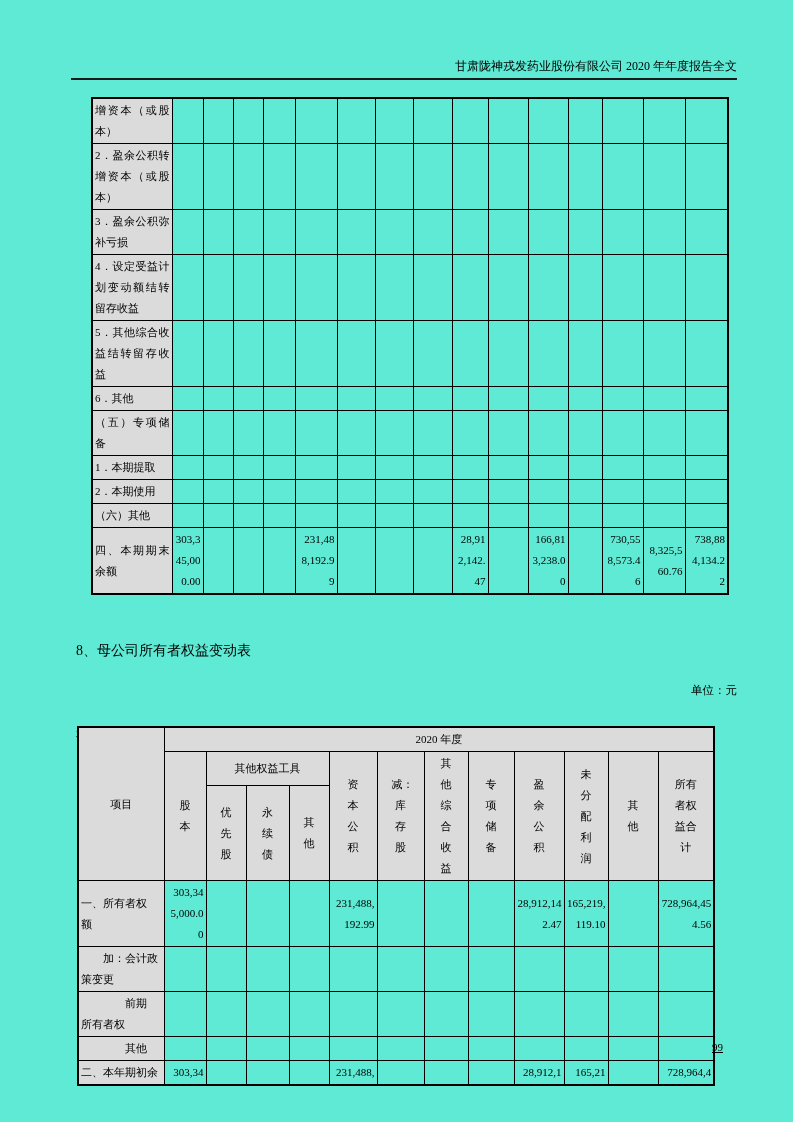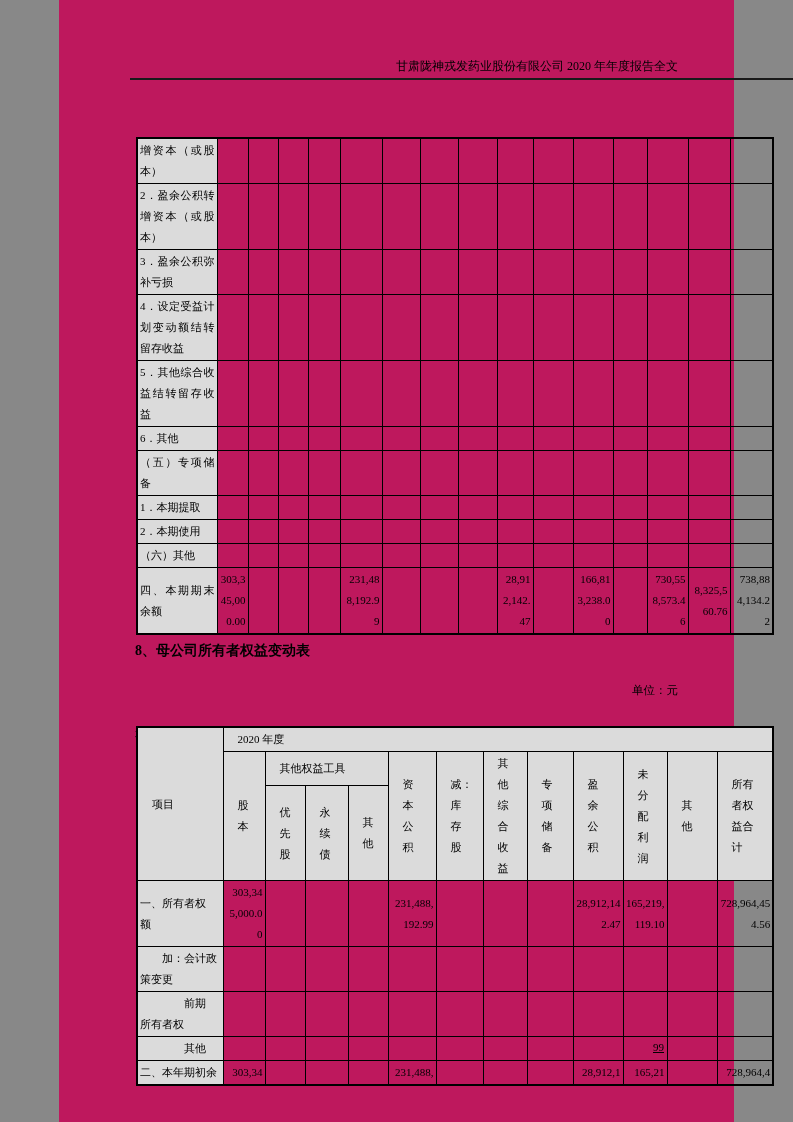--- a/index.html
+++ b/index.html
@@ -1,18 +1,18 @@
 <!DOCTYPE html>
 <html><head>
 <meta charset="utf-8">
 <style>
   html,body { margin:0; padding:0; background:#888; }
   .page {
-    position:relative; width:675px; height:1122px; margin:0 auto;
-    background:#be185d; color:#000;
+    position:relative; width:793px; height:1122px; margin:0 auto;
+    background:#5eead4; color:#000;
     font-family:"Liberation Serif","DejaVu Serif",serif;
   }
   .running-header {
     position:absolute; top:59px; right:56px;
     font-size:12px; line-height:15px; white-space:nowrap;
   }
   .header-rule {
     position:absolute; top:78px; left:71px; width:666px; height:2px;
     background:#1a1a1a;
   }
@@ -23,26 +23,26 @@
   .doc-table td, .doc-table th {
     border:1px solid #000; font-size:11px; line-height:21px;
     font-weight:normal; vertical-align:middle; padding:1px 2px;
     overflow:hidden;
   }
   .lbl {
     background:#dbdbdb; text-align:justify; white-space:pre-line;
     padding:1px 3px;
   }
   .num { text-align:right; word-break:break-all; }
-  #table1 { top:97px; left:77px; width:636px;margin-top:40px; }
+  #table1 { top:97px; left:91px; width:636px; }
   #table2 { top:726px; left:77px; width:636px; }
-  #table2 th { background:#dbdbdb; text-align:left; white-space:pre-line; padding:1px 14px; }
+  #table2 th { background:#dbdbdb; text-align:center; white-space:pre-line; padding:1px 14px; }
   .section-heading {
     position:absolute; top:642px; left:76px;
-    font-size:14px; font-weight:bold; white-space:nowrap;
+    font-size:14px; font-weight:normal; white-space:nowrap;
   }
   .period-label { position:absolute; top:679px; left:76px; font-size:11.5px;margin-top:48px; }
   .unit-label { position:absolute; top:683px; right:56px; font-size:11.5px; }
   .page-number { position:absolute; top:1041px; right:70px; font-size:11px;text-decoration:underline; }
 </style>
 </head>
 <body>
 
 <div class="page">
 

